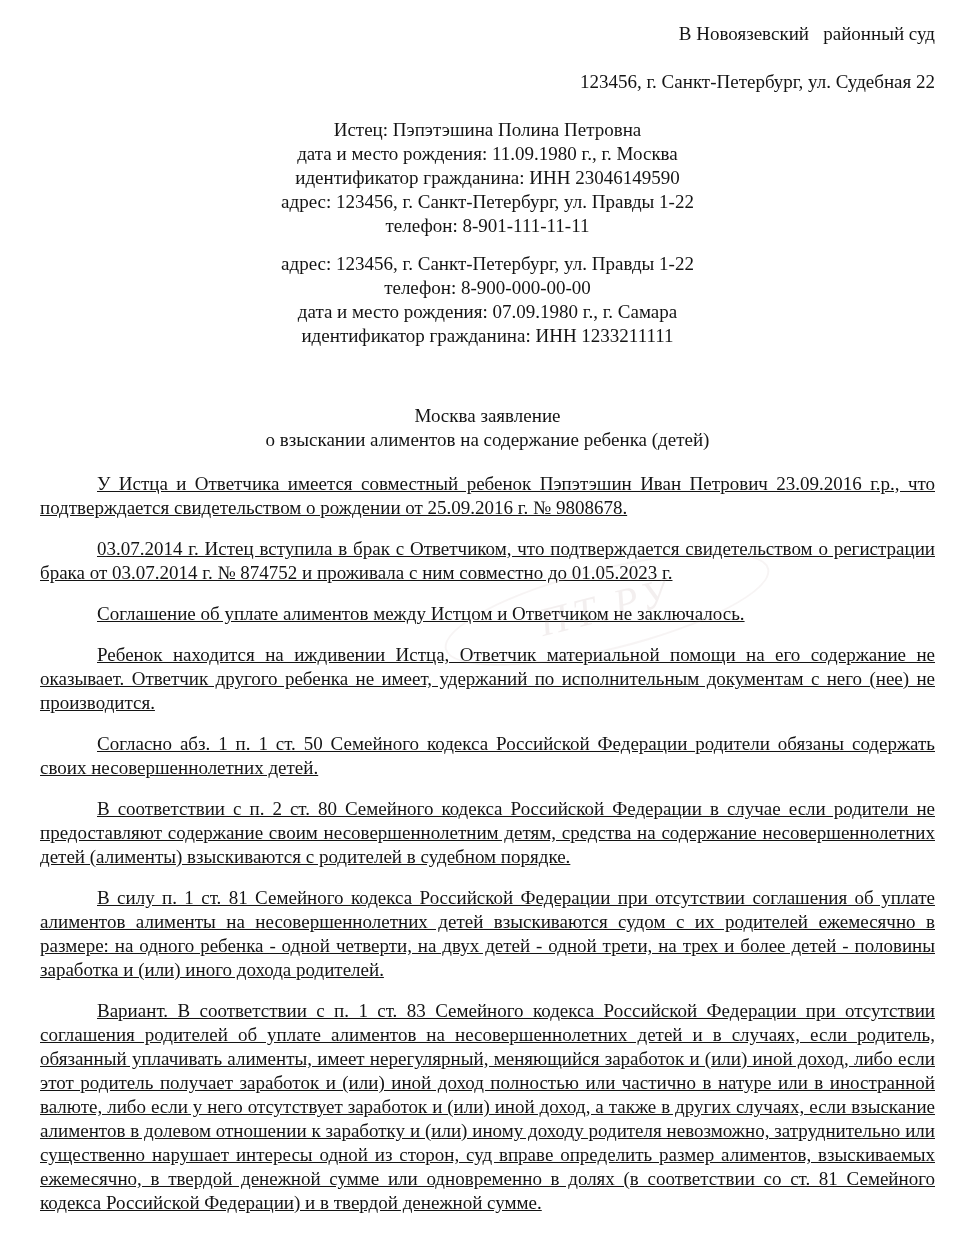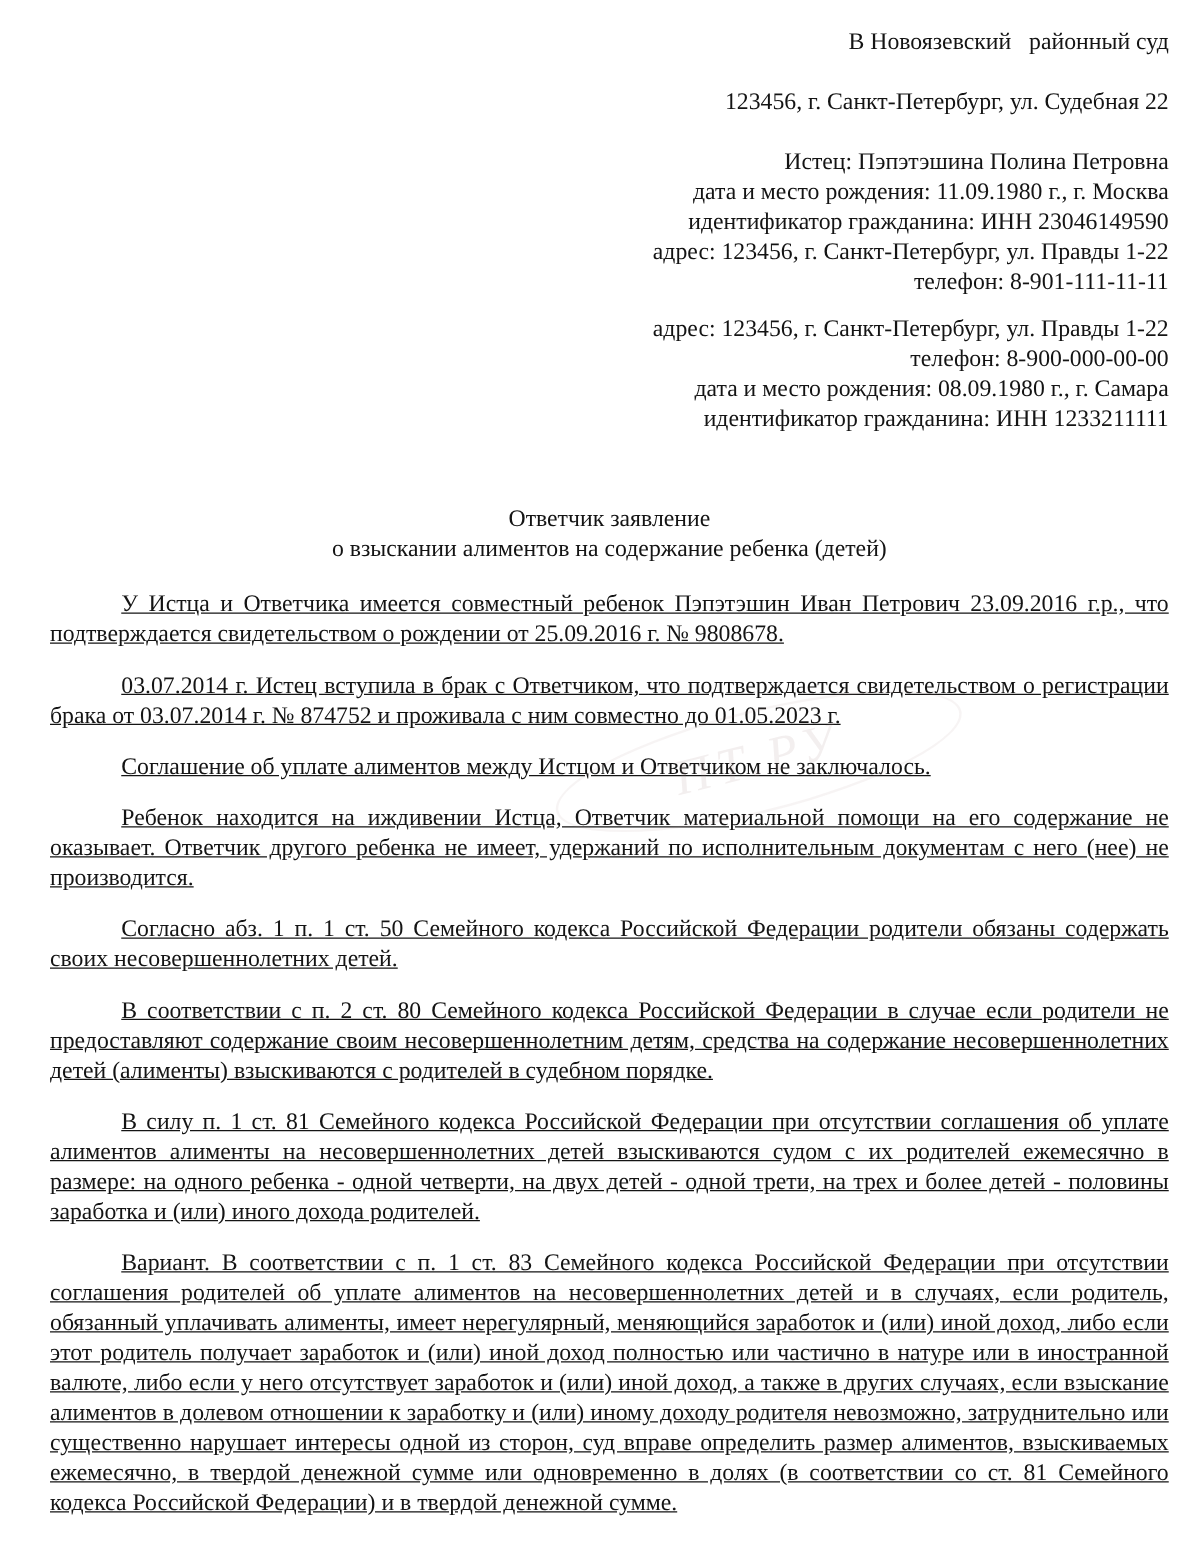--- a/index.html
+++ b/index.html
@@ -28,21 +28,21 @@
   .court-name {
     white-space: pre-wrap;
     margin-bottom: 24px;
   }
   .court-address {
     margin-bottom: 24px;
   }
   .party-block {
     margin-bottom: 14px;
   }
-  .party-block div { white-space: nowrap; }
+  .party-block div { white-space: nowrap; text-align: center; }
   
   .doc-title {
     margin-top: 56px;
     padding: 0 26px 0 40px;
     text-align: center;
   }
   
   .doc-body {
     margin-top: 20px;
     padding: 0 26px 0 40px;
@@ -86,27 +86,27 @@
       <div>Истец: Пэпэтэшина Полина Петровна</div>
       <div>дата и место рождения: 11.09.1980 г., г. Москва</div>
       <div>идентификатор гражданина: ИНН 23046149590</div>
       <div>адрес: 123456, г. Санкт-Петербург, ул. Правды 1-22</div>
       <div>телефон: 8-901-111-11-11</div>
     </div>
 
     <div class="party-block">
       <div>адрес: 123456, г. Санкт-Петербург, ул. Правды 1-22</div>
       <div>телефон: 8-900-000-00-00</div>
-      <div>дата и место рождения: 08.09.1980 г., г. Самара</div>
+      <div>дата и место рождения: 07.09.1980 г., г. Самара</div>
       <div>идентификатор гражданина: ИНН 1233211111</div>
     </div>
   </div>
 
   <div class="doc-title">
-    <div>Ответчик заявление</div>
+    <div>Москва заявление</div>
     <div>о взыскании алиментов на содержание ребенка (детей)</div>
   </div>
 
   <div class="doc-body">
     <p>У Истца и Ответчика имеется совместный ребенок Пэпэтэшин Иван Петрович 23.09.2016 г.р., что подтверждается свидетельством о рождении от 25.09.2016 г. № 9808678.</p>
     <p>03.07.2014 г. Истец вступила в брак с Ответчиком, что подтверждается свидетельством о регистрации брака от 03.07.2014 г. № 874752 и проживала с ним совместно до 01.05.2023 г.</p>
     <p>Соглашение об уплате алиментов между Истцом и Ответчиком не заключалось.</p>
     <p>Ребенок находится на иждивении Истца, Ответчик материальной помощи на его содержание не оказывает. Ответчик другого ребенка не имеет, удержаний по исполнительным документам с него (нее) не производится.</p>
     <p>Согласно абз. 1 п. 1 ст. 50 Семейного кодекса Российской Федерации родители обязаны содержать своих несовершеннолетних детей.</p>
     <p>В соответствии с п. 2 ст. 80 Семейного кодекса Российской Федерации в случае если родители не предоставляют содержание своим несовершеннолетним детям, средства на содержание несовершеннолетних детей (алименты) взыскиваются с родителей в судебном порядке.</p>

